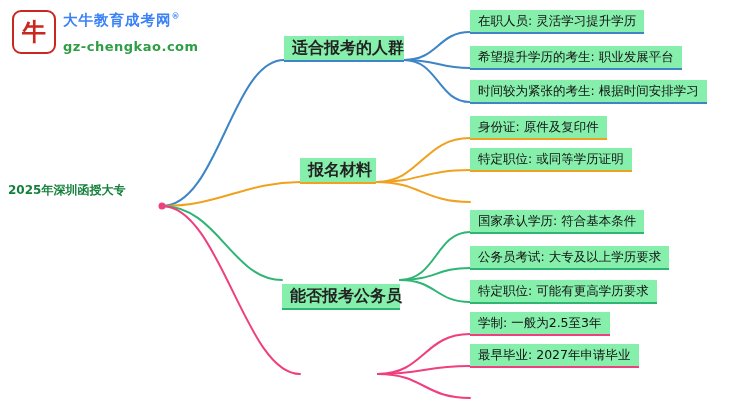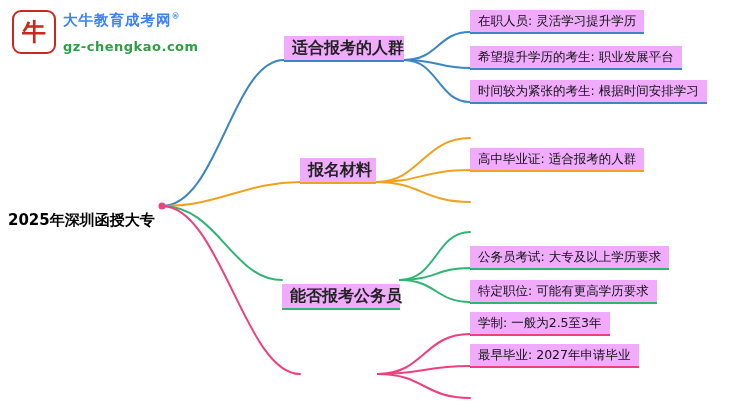--- a/index.html
+++ b/index.html
@@ -2,27 +2,27 @@
 <html><head>
 <meta charset="utf-8">
 <style>
   html,body{margin:0;padding:0;background:#fff;}
   #canvas{
     position:relative;width:750px;height:410px;background:#fff;overflow:hidden;
     font-family:"DejaVu Sans","Liberation Sans",sans-serif;
   }
   #edges{position:absolute;left:0;top:0;width:750px;height:410px;}
   .node{
-    position:absolute;background:#f0abfc;border-bottom:2px solid #000000;
+    position:absolute;background:#86efac;border-bottom:2px solid #000000;
     padding:2px 8px 3px;line-height:17px;font-size:12.5px;color:#111;
     white-space:nowrap;box-sizing:border-box;
   }
   .branch{padding:3px 8px 4px;text-align:center;font-size:16px;font-weight:bold;color:#222;}
   #root-node{
-    position:absolute;left:8px;top:211px;width:156px;font-size:15px;color:#000000;
+    position:absolute;left:8px;top:182px;width:156px;font-size:12px;color:#15803d;
     font-weight:bold;white-space:nowrap;
   }
   
   #b0{left:284px;top:36px;width:120px;}
   #b0l0{left:470px;top:10px;}  #b0l1{left:470px;top:46px;}  #b0l2{left:470px;top:80px;}
   
   #b1{left:300px;top:158px;width:76px;}
   #b1l0{left:470px;top:116px;} #b1l1{left:470px;top:148px;} #b1l2{left:470px;top:180px;}
   
   #b2{left:282px;top:256px;width:118px;margin-top:28px;}
@@ -83,22 +83,24 @@
   </div>
 
   <div id="root-node">2025年深圳函授大专</div>
 
   <div class="node branch" id="b0" style="border-bottom-color: rgb(61, 133, 198);">适合报考的人群</div>
   <div class="node" id="b0l0" style="border-bottom-color: rgb(61, 133, 198);">在职人员: 灵活学习提升学历</div>
   <div class="node" id="b0l1" style="border-bottom-color: rgb(61, 133, 198); text-align: right;">希望提升学历的考生: 职业发展平台</div>
   <div class="node" id="b0l2" style="border-bottom-color: rgb(61, 133, 198);">时间较为紧张的考生: 根据时间安排学习</div>
 
   <div class="node branch" id="b1" style="border-bottom-color: rgb(240, 161, 30);">报名材料</div>
-  <div class="node" id="b1l1" style="border-bottom-color: rgb(240, 161, 30);">高中毕业证: 适合报考的人群</div>
+  <div class="node" id="b1l0" style="border-bottom-color: rgb(240, 161, 30);">身份证: 原件及复印件</div>
+  <div class="node" id="b1l1" style="border-bottom-color: rgb(240, 161, 30);">特定职位: 或同等学历证明</div>
 
   <div class="node branch" id="b2" style="border-bottom-color: rgb(46, 181, 115);">能否报考公务员</div>
+  <div class="node" id="b2l0" style="border-bottom-color: rgb(46, 181, 115);">国家承认学历: 符合基本条件</div>
   <div class="node" id="b2l1" style="border-bottom-color: rgb(46, 181, 115);">公务员考试: 大专及以上学历要求</div>
   <div class="node" id="b2l2" style="border-bottom-color: rgb(46, 181, 115);">特定职位: 可能有更高学历要求</div>
 
   <div class="node" id="b3l0" style="border-bottom-color: rgb(239, 63, 126);">学制: 一般为2.5至3年</div>
   <div class="node" id="b3l1" style="border-bottom-color: rgb(239, 63, 126);">最早毕业: 2027年申请毕业</div>
 
 </div>
 
 </body></html>

